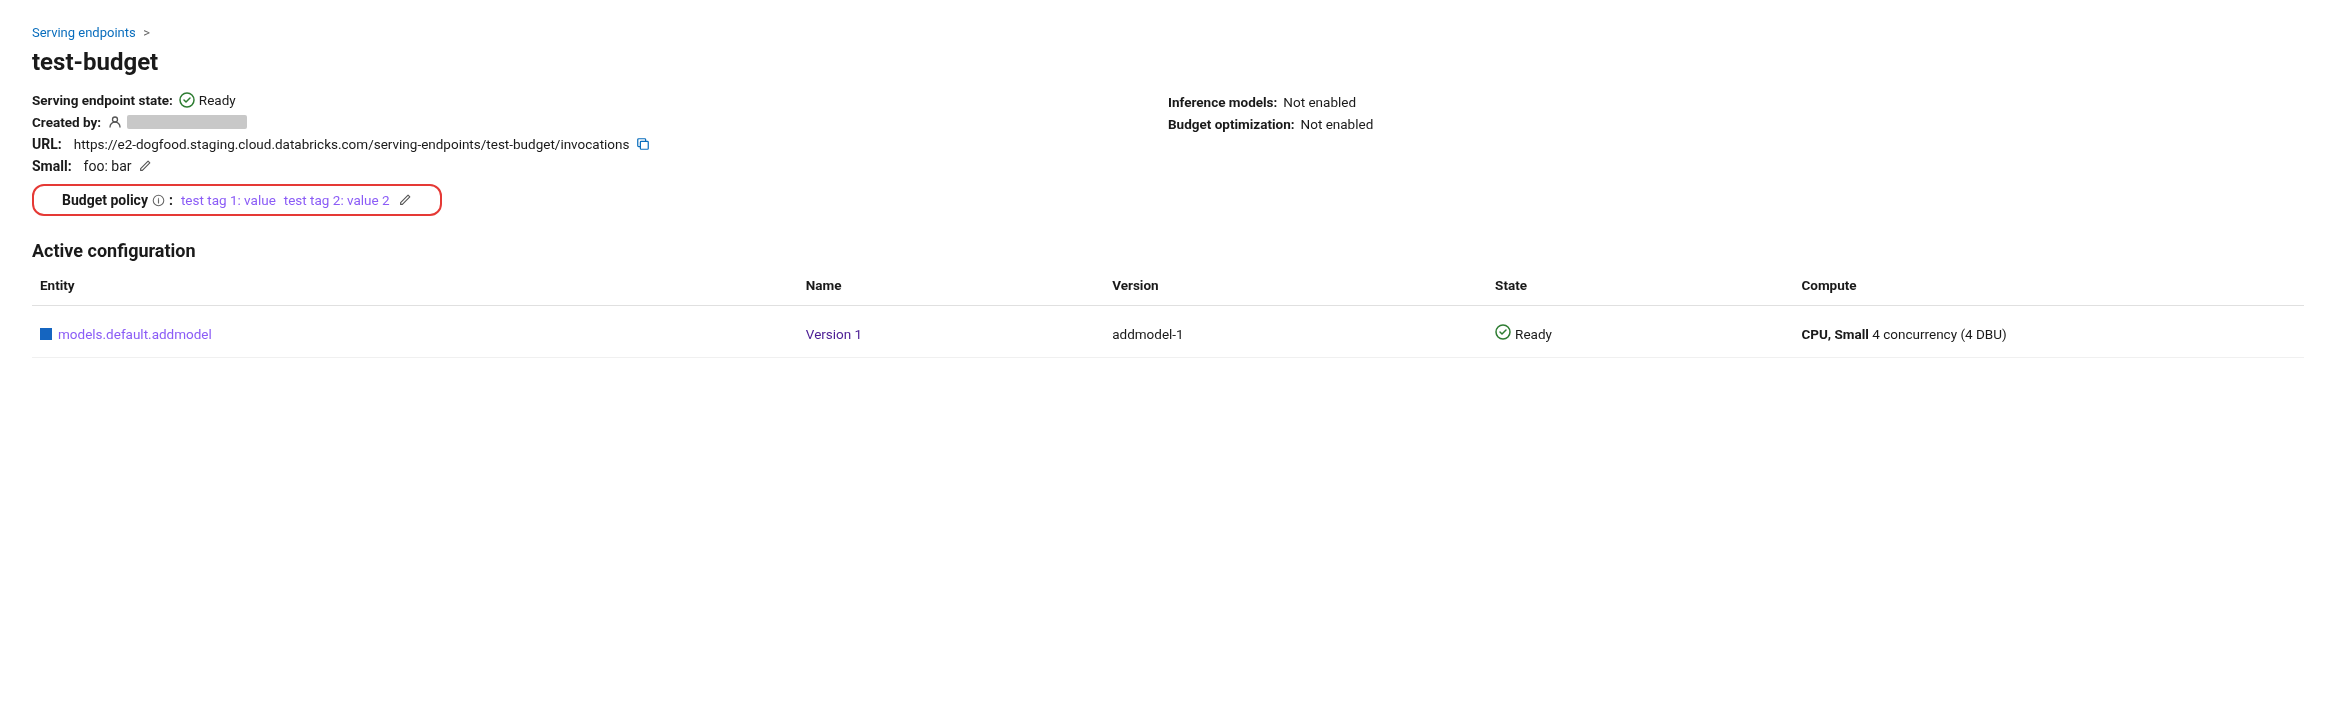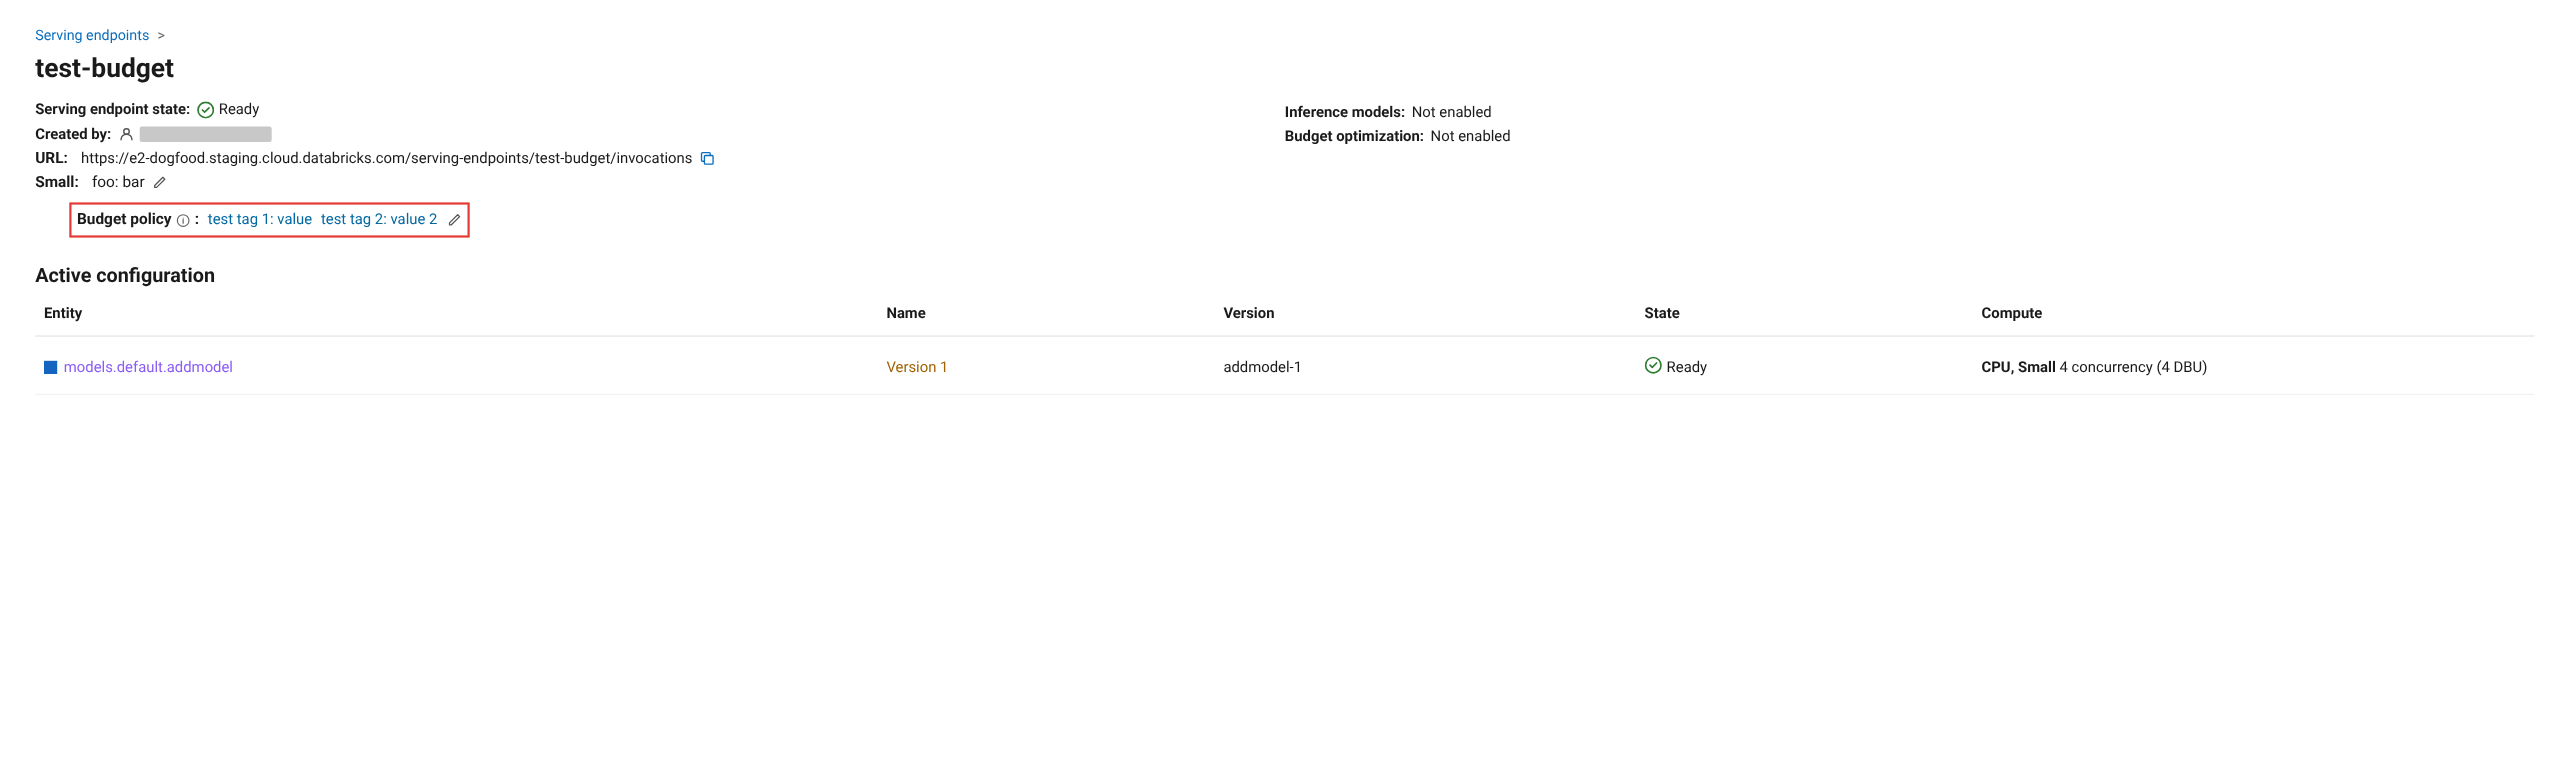--- a/index.html
+++ b/index.html
@@ -100,38 +100,37 @@
       cursor: pointer;
       color: #666;
       display: inline-flex;
       align-items: center;
     }
     .budget-policy-box {
       display: inline-flex;
       align-items: center;
       gap: 8px;
       border: 2px solid #e53935;
-      border-radius: 0;
-      padding: 6px 5px;
+      border-radius: 12px;
+      padding: 6px 28px;
       margin-bottom: 24px;
-      margin-left: 31px;
     }
     .budget-policy-label {
       font-weight: 700;
       display: flex;
       align-items: center;
       gap: 4px;
     }
     .info-icon {
       display: inline-flex;
       align-items: center;
       color: #666;
     }
     .policy-tag {
-      color: #0369a1;
+      color: #8b5cf6;
       font-size: 13.5px;
     }
     .section-title {
       font-size: 18px;
       font-weight: 700;
       margin-bottom: 12px;
     }
     .table-container {
       width: 100%;
     }
@@ -165,21 +164,21 @@
       align-items: center;
       gap: 6px;
     }
     .entity-icon {
       width: 12px;
       height: 12px;
       background: #1565C0;
       display: inline-block;
     }
     .version-link {
-      color: #a16207;
+      color: #4c1d95;
       text-decoration: none;
       margin-top: 36px;
     }
     .compute-bold {
       font-weight: 700;
     }
     .redacted-bar {
       display: inline-block;
       width: 120px;
       height: 14px;

